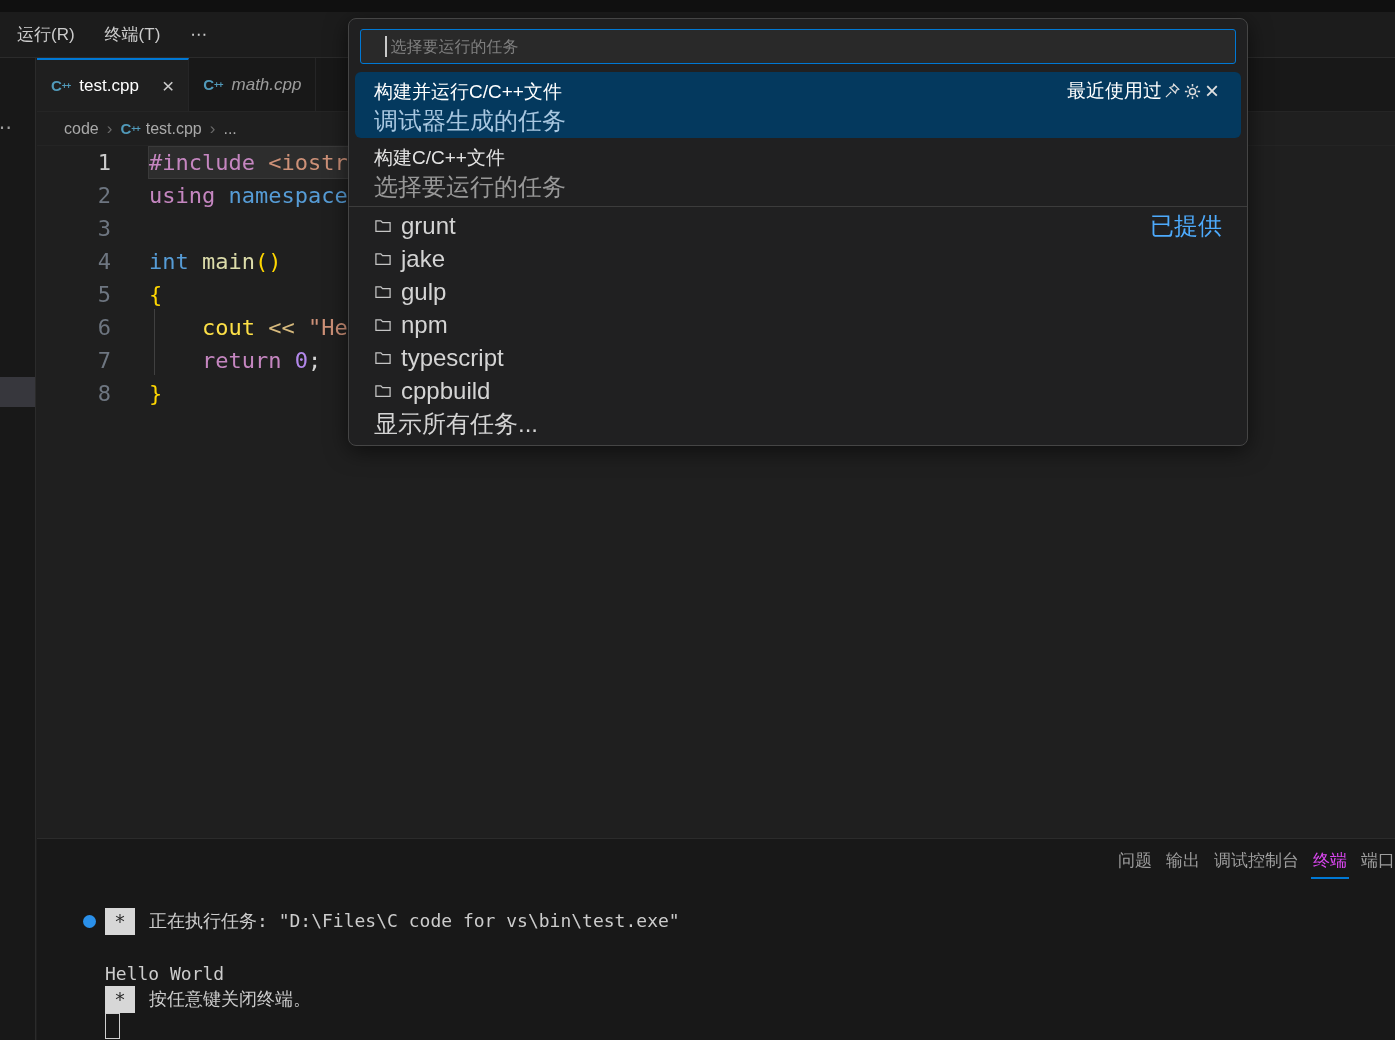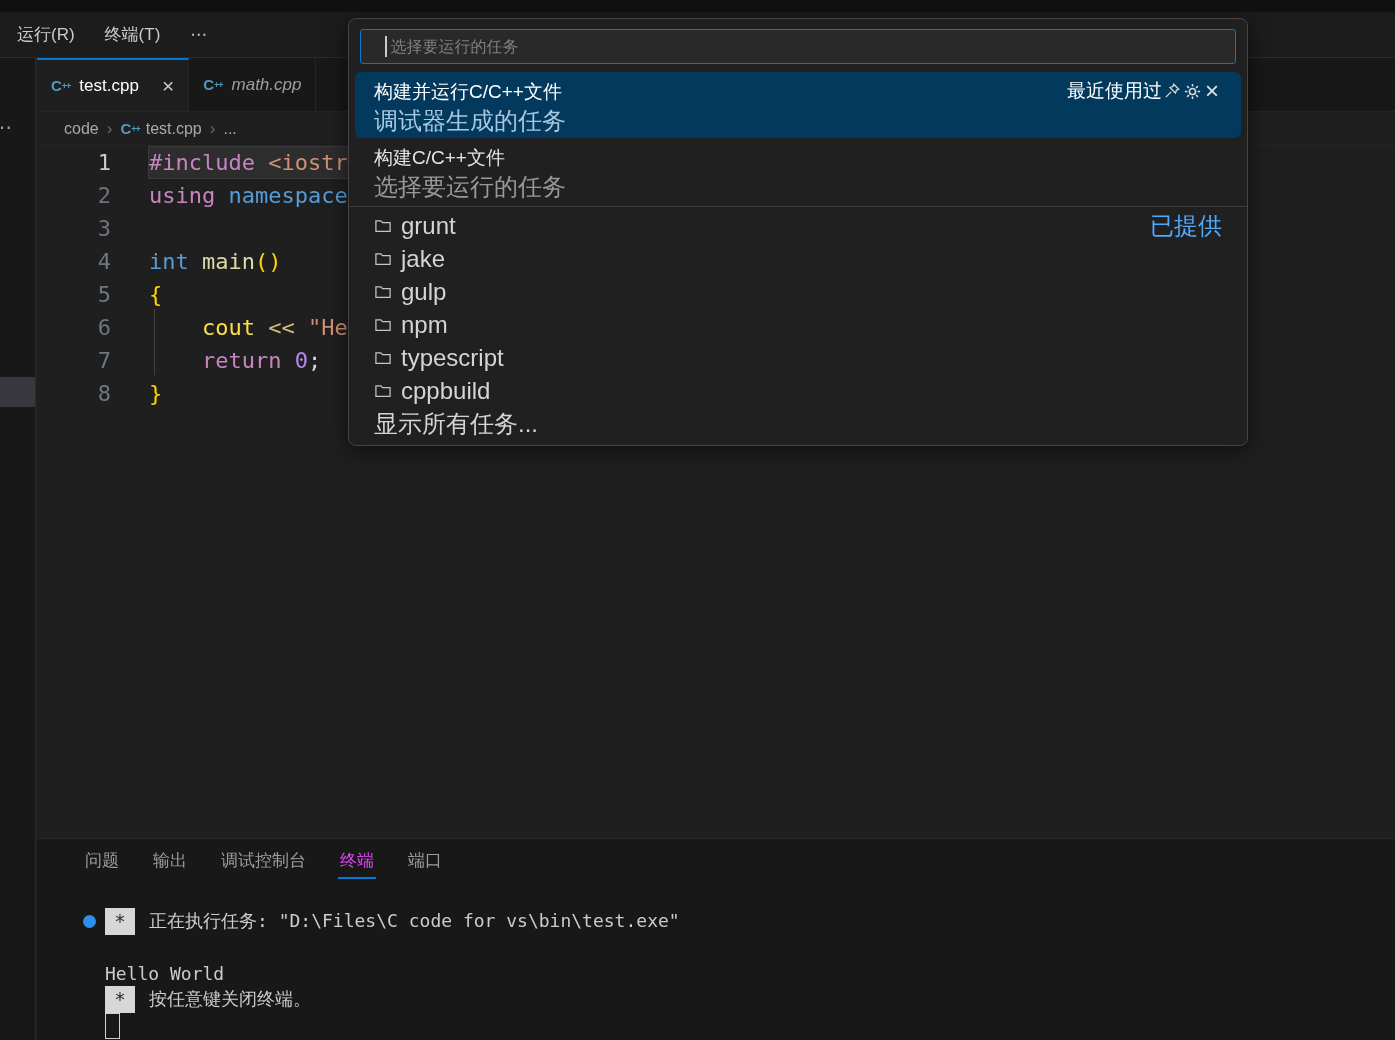--- a/index.html
+++ b/index.html
@@ -47,22 +47,22 @@
   .gutter{width:74px;text-align:right;color:#6e7681;flex:none;user-select:none;}
   .code-line.current .gutter{color:#cccccc;}
   .code-text{padding-left:38px;color:#d4d4d4;}
   .tk-kw{color:#c586c0}.tk-type{color:#569cd6}.tk-fn{color:#dcdcaa}.tk-str{color:#ce9178}
   .tk-var{color:#fde047}.tk-num{color:#b388eb}.tk-op{color:#d7ba7d}.tk-br{color:#ffd700}
   .tk-pl{color:#d4d4d4}
 
   
   .panel{position:absolute;left:37px;top:826px;right:0;bottom:0;background:#181818;
          border-top:1px solid #2b2b2b;box-sizing:border-box;}
-  .panel-tabs{display:flex;gap:34px;padding-left:48px;height:42px;align-items:center;
-              font-size:17px;color:#9d9d9d;}
+  .panel-tabs{display:flex;gap:14px;padding-left:32px;height:42px;align-items:center;
+              font-size:17px;color:#9d9d9d;justify-content:flex-end;}
   .panel-tab{position:relative;cursor:default;}
   .panel-tab.active{color:#d946ef;}
   .panel-tab.active::after{content:"";position:absolute;left:-2px;right:-2px;bottom:-7px;
               height:2px;background:#0078d4;}
   .terminal{position:absolute;left:68px;top:69px;font-family:"DejaVu Sans Mono",monospace;
             font-size:18px;color:#cccccc;}
   .t-line{height:26px;display:flex;align-items:center;white-space:pre;position:relative;}
   .t-dot{position:absolute;left:-22px;width:13px;height:13px;border-radius:50%;background:#2a90ea;}
   .t-badge{width:30px;height:27px;background:#d7d7d7;color:#2b2b2b;display:flex;align-items:center;
            justify-content:center;font-size:19px;margin-right:14px;flex:none;}

